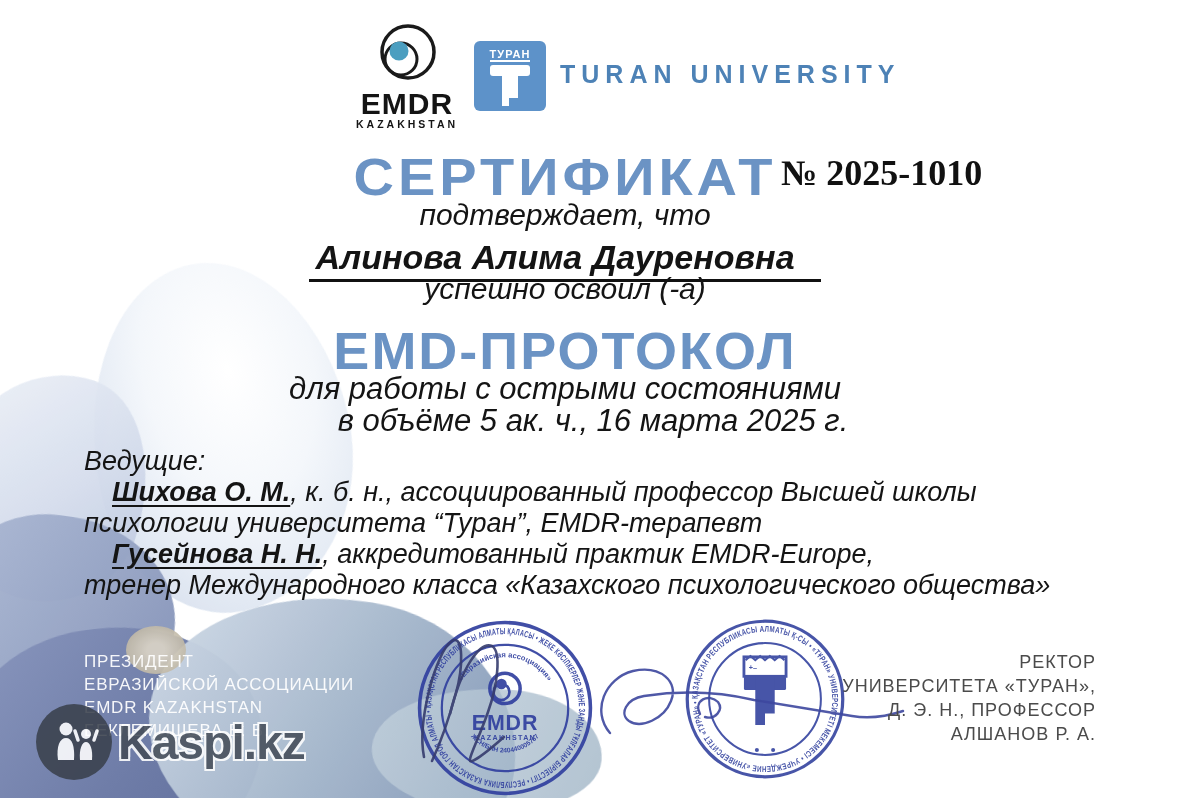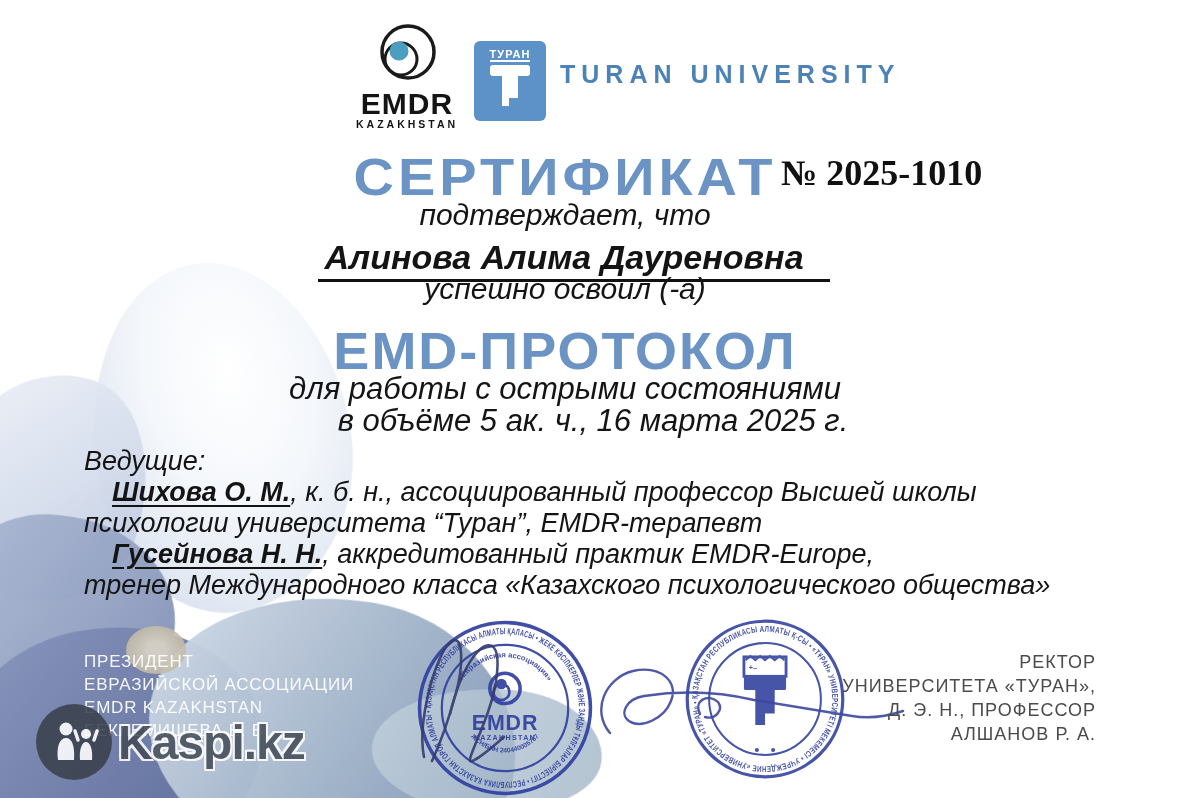--- a/index.html
+++ b/index.html
@@ -26,34 +26,34 @@
   .p-wisp{left:372px;top:688px;width:230px;height:125px;transform:rotate(5deg);
     border-radius:60% 40% 55% 45%/55% 50% 50% 45%;
     background:linear-gradient(110deg,#c4d2dd 0%,#9fb4c6 100%);opacity:.8;}
   .p-core{left:126px;top:626px;width:60px;height:48px;border-radius:50%;
     background:radial-gradient(#ddd6c7 20%,#bdb5a2 80%);opacity:.9;}
 
   
   .hdr-emdr{position:absolute;left:356px;top:24px;width:102px;text-align:center;}
   .hdr-emdr .word{font-size:30px;font-weight:800;color:#141414;letter-spacing:1px;line-height:28px;}
   .hdr-emdr .sub{font-size:10.5px;font-weight:700;color:#141414;letter-spacing:3px;}
-  .turan-box{position:absolute;left:474px;top:41px;width:72px;height:80px;background:#5d92c9;border-radius:6px;
+  .turan-box{position:absolute;left:474px;top:41px;width:72px;height:70px;background:#5d92c9;border-radius:6px;
     display:flex;flex-direction:column;align-items:center;}
   .turan-banner{margin-top:7px;font-size:11px;font-weight:800;color:#ffffff;letter-spacing:1px;
     border-bottom:2px solid #ffffff;line-height:12px;}
   .turan-univ{position:absolute;left:560px;top:60px;font-size:25px;font-weight:700;letter-spacing:6px;color:#4d82b6;}
 
   
   .cline{position:absolute;left:0;width:1130px;text-align:center;color:#141414;}
   .title-big{top:144px;font-size:56px;font-weight:900;letter-spacing:4px;color:#6b93c4;
     transform:scaleY(0.94);font-family:"Liberation Sans",sans-serif;}
   .cert-no{position:absolute;left:781px;top:152px;font-family:"Liberation Serif",serif;
     font-size:36px;font-weight:700;color:#111111;}
   .confirm{top:198px;font-size:30px;font-style:italic;}
-  .recipient-wrap{top:238px;padding-left:9px;}
+  .recipient-wrap{top:238px;}
   .recipient{display:inline-block;font-size:34px;font-weight:800;font-style:italic;
     border-bottom:3px solid #111111;padding:0 26px 2px 6px;}
   .completed{top:272px;font-size:30px;font-style:italic;}
   .course-big{top:320px;font-size:54px;font-weight:900;letter-spacing:2px;color:#6b93c4;transform:scaleY(0.96);}
   .course-desc{top:371px;font-size:31px;font-style:italic;}
   .course-det{top:403px;font-size:31px;font-style:italic;margin-left:28px;}
 
   
   .leaders{position:absolute;left:84px;top:446px;font-size:27px;font-style:italic;color:#141414;line-height:31px;}
   .leaders .lname{font-weight:800;text-decoration:underline;text-underline-offset:4px;margin-left:28px;}

